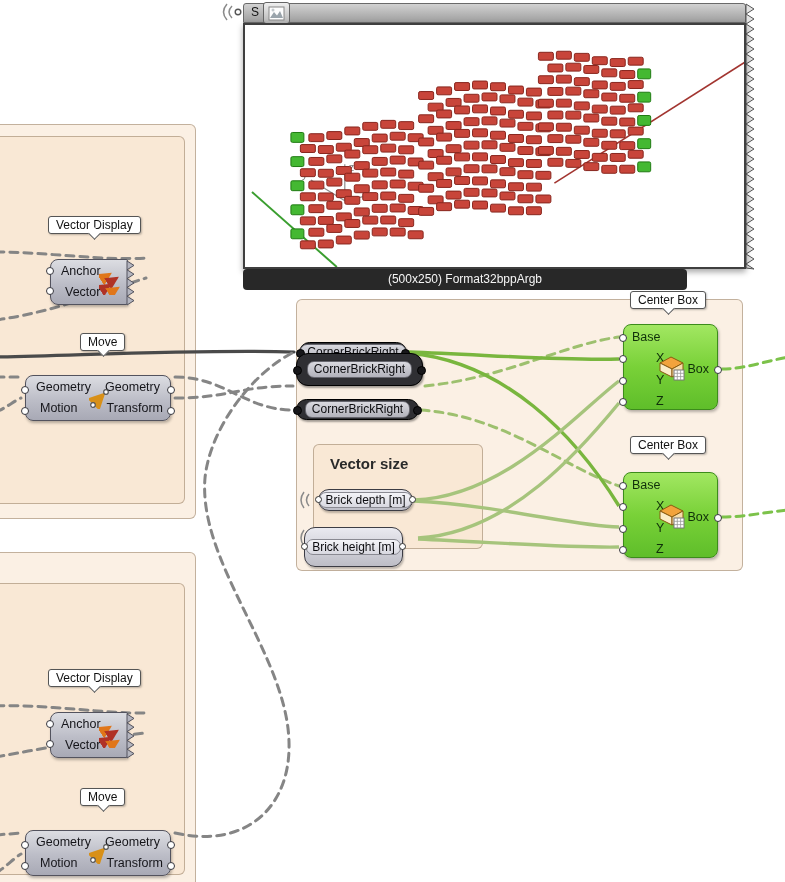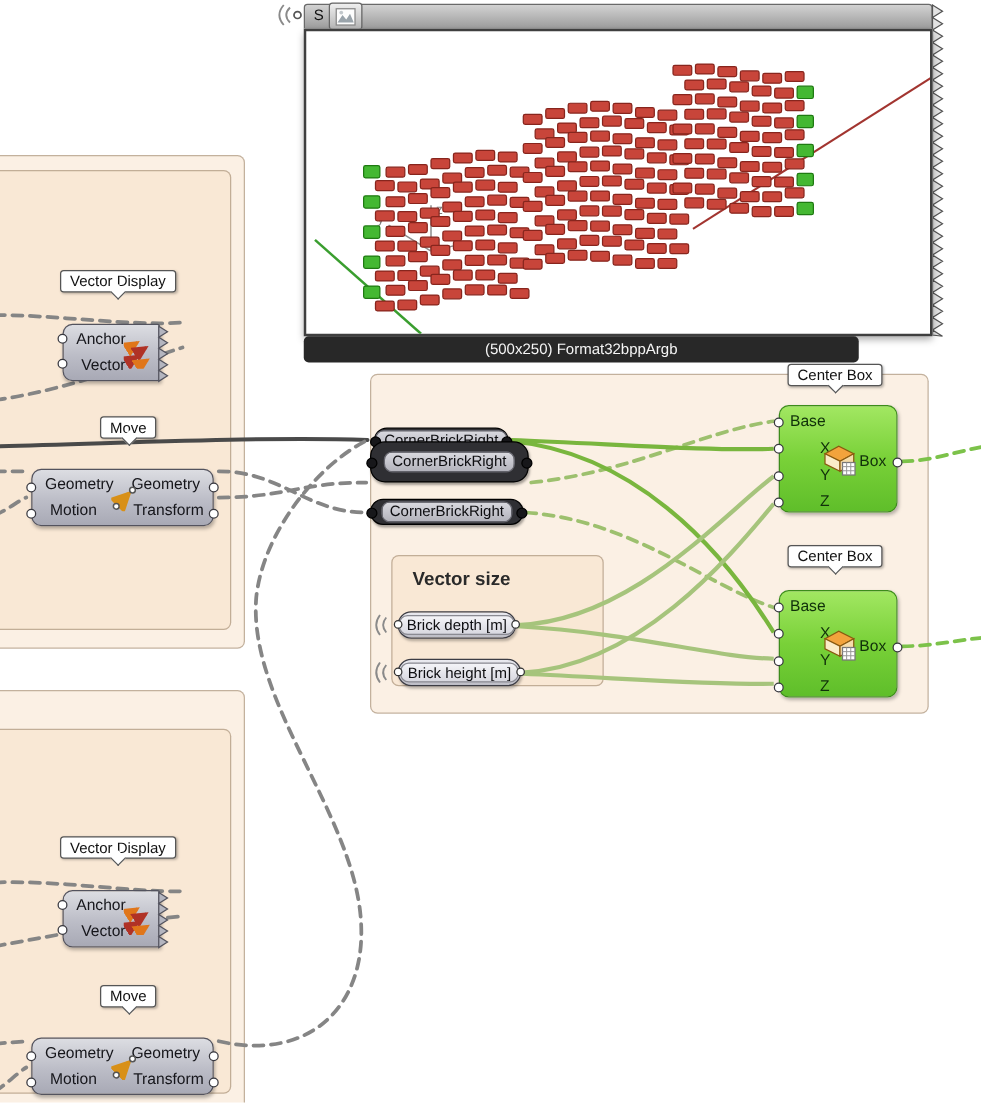--- a/index.html
+++ b/index.html
@@ -426,21 +426,21 @@
   </div>
   <div class="capD" style="left:296px;top:353px;width:127px;height:33px;">
     <span>CornerBrickRight</span>
   </div>
   <div class="capD" style="left:296px;top:399px;width:123px;height:21px;">
     <span>CornerBrickRight</span>
   </div>
   <div class="capL" style="left:318px;top:489px;width:95px;height:22px;">
     <span>Brick depth [m]</span>
   </div>
-  <div class="capL" style="left:318px;top:527px;width:99px;height:22px;">
+  <div class="capL" style="left:304px;top:527px;width:99px;height:40px;">
     <span>Brick height [m]</span>
   </div>
 
   <div class="comp cgreen" style="left:623px;top:324px;width:95px;height:86px;">
     <span class="lbl" style="left:8px;top:5px;">Base</span>
     <span class="lbl" style="left:32px;top:26px;">X</span>
     <span class="lbl" style="left:32px;top:48px;">Y</span>
     <span class="lbl" style="left:32px;top:69px;">Z</span>
     <span class="lbl" style="right:8px;top:37px;">Box</span>
     <svg style="position:absolute;left:33px;top:29px;" width="30" height="28">

